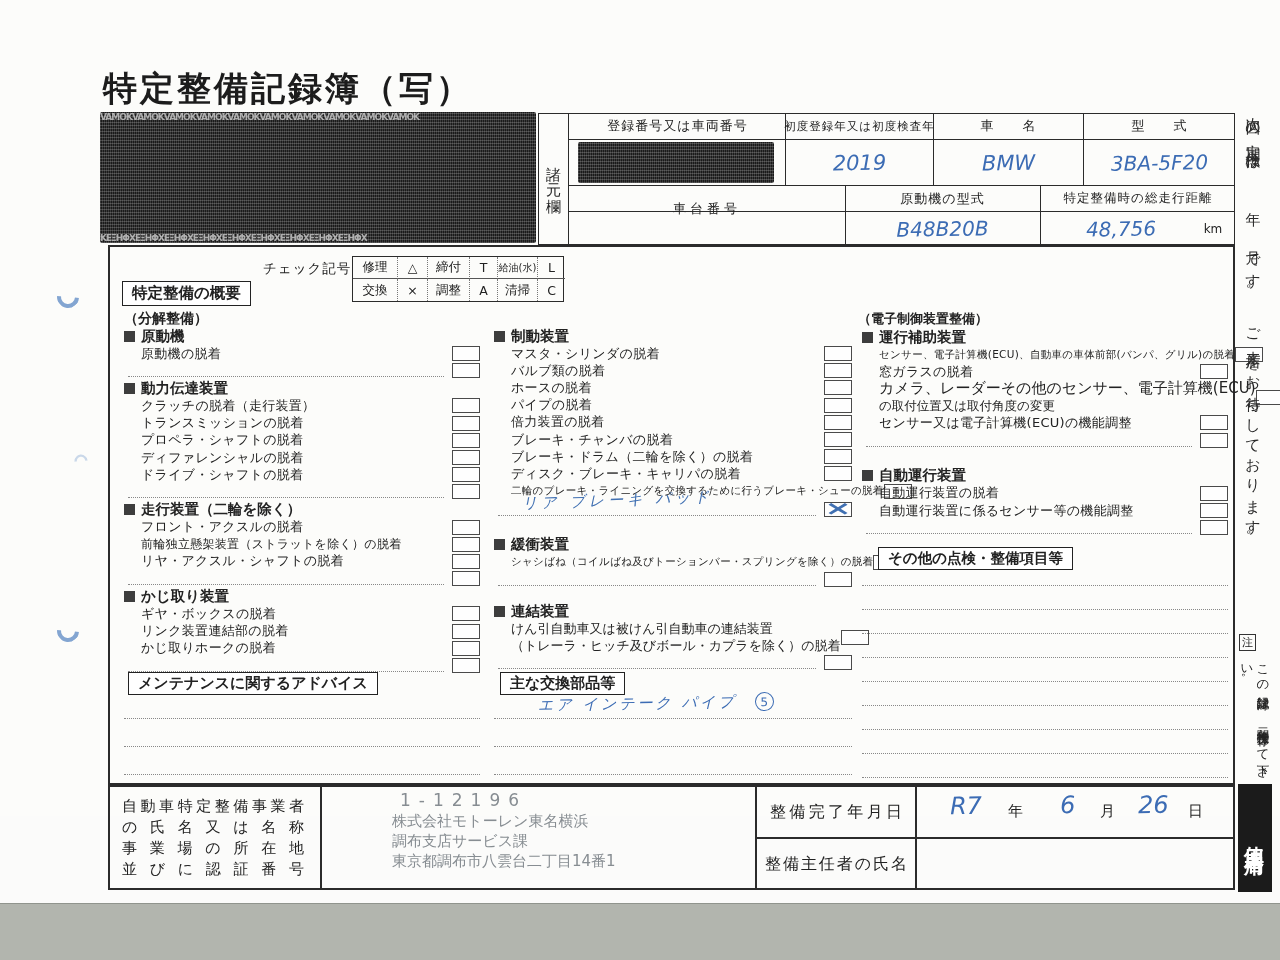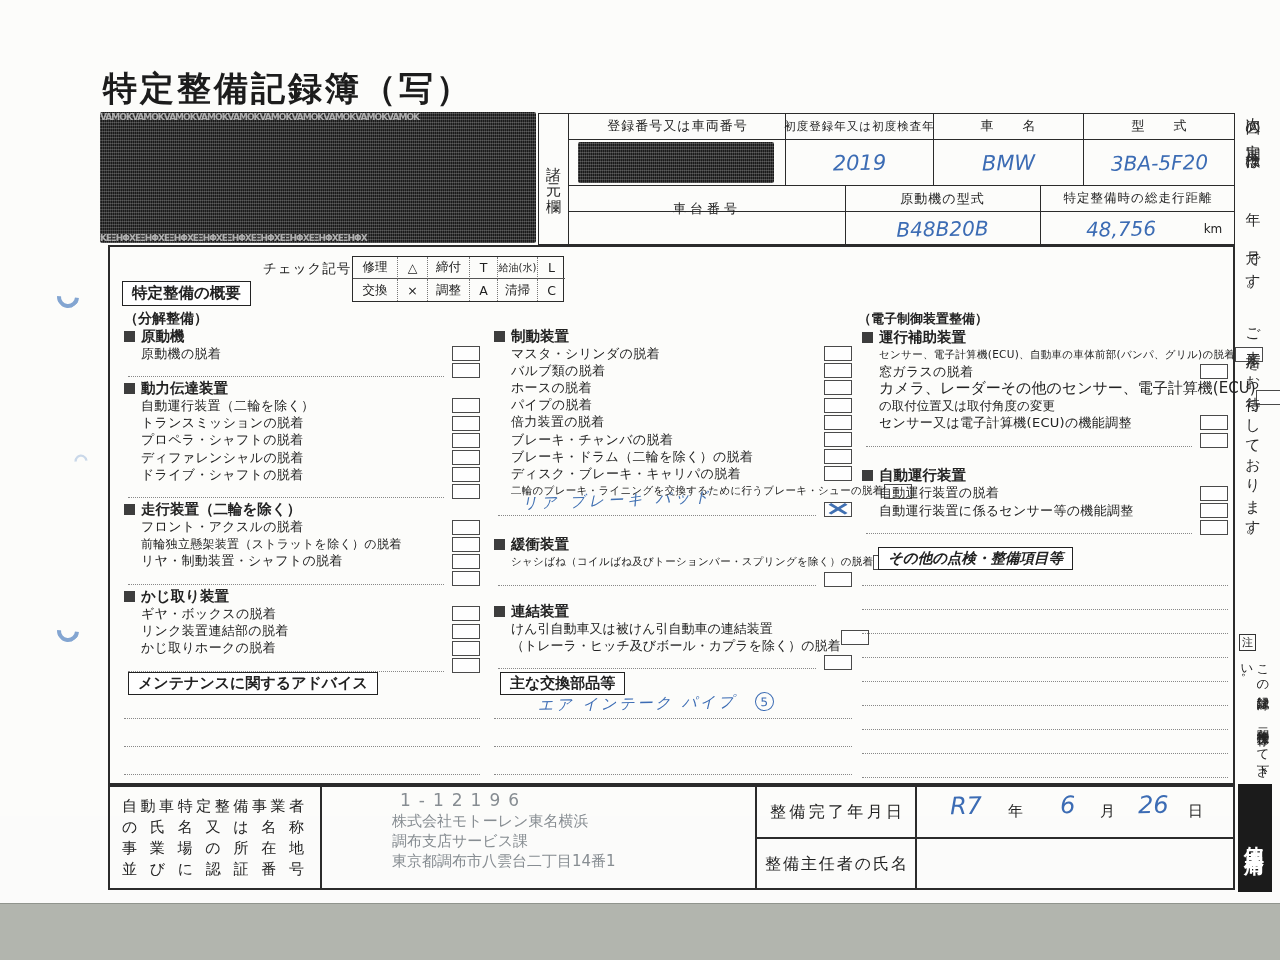--- a/index.html
+++ b/index.html
@@ -163,21 +163,21 @@
     <div class="row">
         <span class="dotline"></span>
         <span class="cb"></span>
       </div>
 
     <div class="sec-h">
         <span class="sq"></span>
         <span>動力伝達装置</span>
       </div>
     <div class="row">
-        <span class="lbl">自動運行装置（二輪を除く）</span>
+        <span class="lbl">クラッチの脱着（走行装置）</span>
         <span class="cb"></span>
       </div>
     <div class="row">
         <span class="lbl">トランスミッションの脱着</span>
         <span class="cb"></span>
       </div>
     <div class="row">
         <span class="lbl">プロペラ・シャフトの脱着</span>
         <span class="cb"></span>
       </div>
@@ -200,21 +200,21 @@
       </div>
     <div class="row">
         <span class="lbl">フロント・アクスルの脱着</span>
         <span class="cb"></span>
       </div>
     <div class="row mid">
         <span class="lbl">前輪独立懸架装置（ストラットを除く）の脱着</span>
         <span class="cb"></span>
       </div>
     <div class="row">
-        <span class="lbl">リヤ・制動装置・シャフトの脱着</span>
+        <span class="lbl">リヤ・アクスル・シャフトの脱着</span>
         <span class="cb"></span>
       </div>
     <div class="row">
         <span class="dotline"></span>
         <span class="cb"></span>
       </div>
 
     <div class="sec-h">
         <span class="sq"></span>
         <span>かじ取り装置</span>
@@ -360,21 +360,21 @@
     <div class="row">
         <span class="lbl">自動運行装置に係るセンサー等の機能調整</span>
         <span class="cb"></span>
       </div>
     <div class="row">
         <span class="dotline"></span>
         <span class="cb"></span>
       </div>
   </div>
 
-  <div class="abs boxed" style="left:878px; top:547px; font-size:14.5px;font-style:italic;">その他の点検・整備項目等</div>
+  <div class="abs boxed" style="left:878px; top:547px; font-size:14.5px;">その他の点検・整備項目等</div>
   <div class="dl" style="left:862px; top:585px; width:366px;"></div>
   <div class="dl" style="left:862px; top:609px; width:366px;"></div>
   <div class="dl" style="left:862px; top:633px; width:366px;"></div>
   <div class="dl" style="left:862px; top:657px; width:366px;"></div>
   <div class="dl" style="left:862px; top:681px; width:366px;"></div>
   <div class="dl" style="left:862px; top:705px; width:366px;"></div>
   <div class="dl" style="left:862px; top:729px; width:366px;"></div>
   <div class="dl" style="left:862px; top:753px; width:366px;"></div>
   <div class="dl" style="left:862px; top:777px; width:366px;"></div>
 

